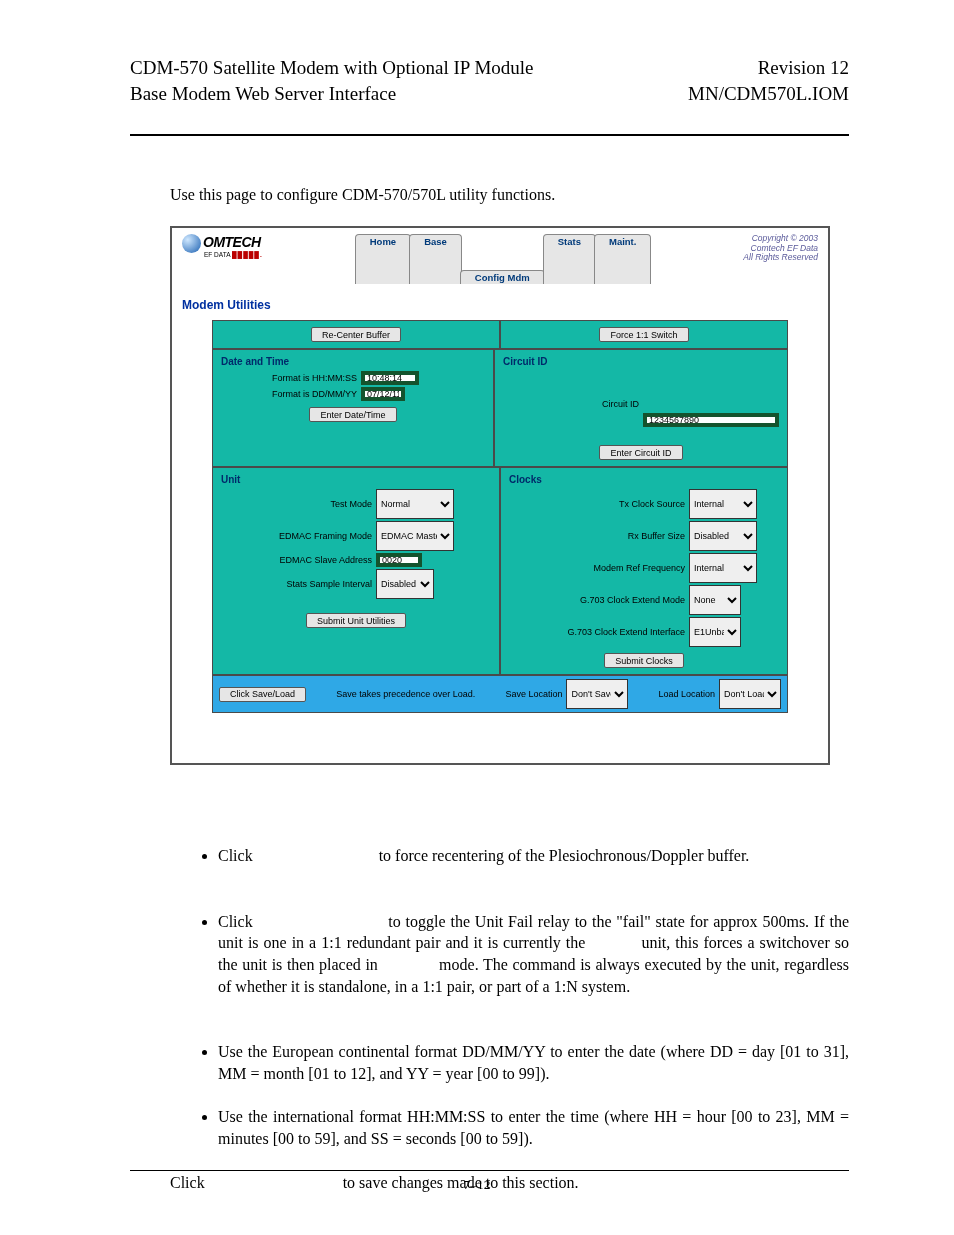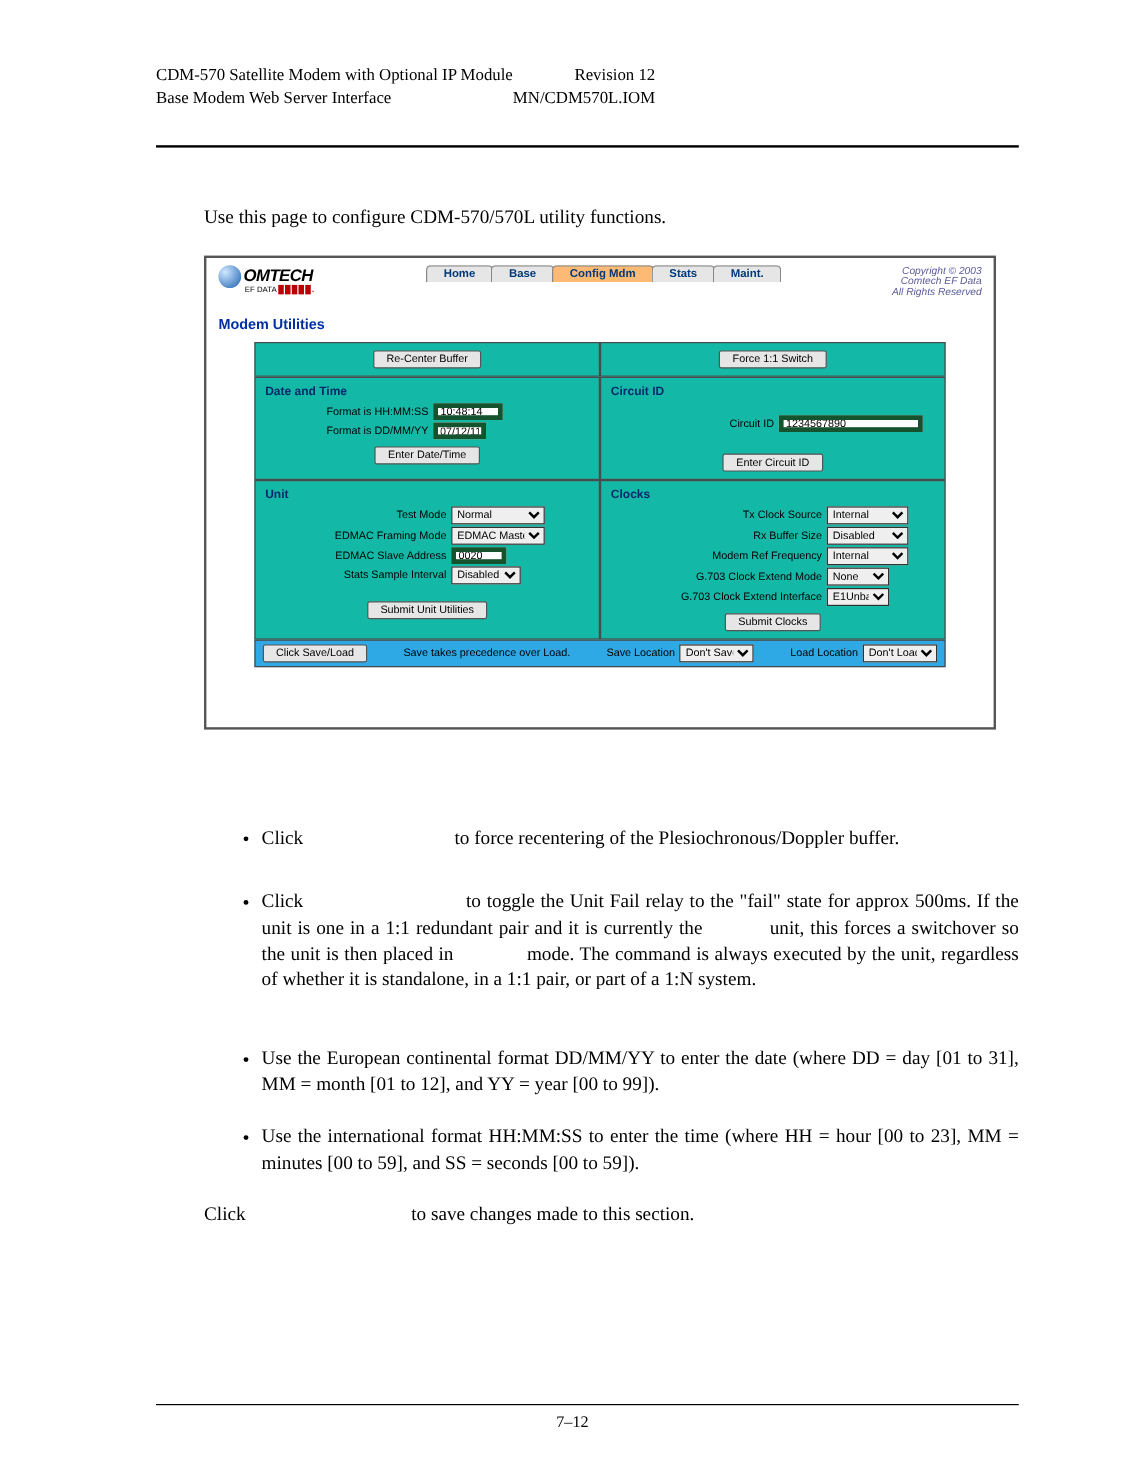--- a/index.html
+++ b/index.html
@@ -1,52 +1,52 @@
 <!DOCTYPE html>
 <html><head>
 <meta charset="utf-8">
 <style>
   * { box-sizing: border-box; margin: 0; padding: 0; }
   body { width: 954px; height: 1235px; background: #fff; font-family: "Times New Roman", serif; color: #000; position: relative; }
   .page { padding: 55px 105px 0 130px; }
-  .hdr { display: flex; font-size: 14px; line-height: 1.35; }
+  .hdr { display: flex; justify-content: space-between; font-size: 19px; line-height: 1.35; }
   .hdr-rule { border: 0; border-top: 2px solid #000; margin-top: 28px; }
   .intro { margin-top: 50px; font-size: 16px; margin-left: 40px; }
   
   .shot { margin: 22px 0 0 40px; width: 660px; border: 2px solid #555; background: #fff; font-family: Arial, sans-serif; font-size: 9.5px; color: #000; padding-bottom: 50px; }
   .shot-top { display: flex; justify-content: space-between; padding: 6px 10px 0 10px; }
   .logo-wrap { display: flex; align-items: flex-start; }
   .logo-disc { width: 19px; height: 19px; border-radius: 50%; background: radial-gradient(circle at 30% 30%, #cfe8ff, #1a5fb0); margin-right: 2px; }
   .logo-text { font-style: italic; font-weight: bold; font-size: 14px; letter-spacing: -0.5px; }
   .logo-sub { font-size: 6.5px; color: #000; margin-top: -2px; padding-left: 22px; }
   .logo-sub .red { color: #b00; font-weight: bold; letter-spacing: 1px; }
   .tabs-wrap { flex: 1; text-align: center; }
   .tabs { display: inline-flex; gap: 0; }
   .tab { background: #e6e6e6; border: 1px solid #888; border-bottom: 0; border-radius: 4px 4px 0 0; padding: 1px 14px; font-weight: bold; font-size: 9.5px; color: #003a7a; margin: 0 -1px; }
-  .tab.active { background: #fdba74; }
+  .tab.active { background: #e5e5e5; margin-top: 36px; }
   .subtabs { margin-top: 2px; font-size: 9.5px; color: #003a7a; }
   .subtabs a { text-decoration: underline; color: #003a7a; margin: 0 1px; }
   .subtabs .active { color: #b00; text-decoration: underline; }
   .copy { font-size: 8.5px; font-style: italic; color: #5a5a9a; text-align: right; line-height: 1.1; }
   .page-title { color: #0030a0; font-weight: bold; font-size: 12px; margin: 14px 0 8px 10px; }
   .panel-area { padding: 0 10px; }
   .row2 { display: flex; gap: 0; }
   .cell { border: 1px solid #4a4a4a; background: #14b8a6; padding: 6px 8px; }
   .row2 .cell { flex: 1; display: flex; justify-content: center; align-items: center; }
   .btn { background: #e6e6e6; border: 1px solid #555; padding: 1.5px 10px; font-family: Arial, sans-serif; font-size: 9px; border-radius: 2px; cursor: pointer; }
   .grid2 { display: flex; }
   .grid2 .cell { flex: 1; }
   .cell-head { color: #002a6a; font-weight: bold; font-size: 10px; margin-bottom: 4px; }
   .field { display: flex; align-items: center; margin: 2px 0; }
   .flabel { text-align: right; padding-right: 4px; font-size: 9px; }
   .date .flabel, .circuit .flabel { width: 140px; }
   .unit .flabel { width: 155px; }
   .clocks .flabel { width: 180px; }
   input.txt { font-family: Arial, sans-serif; font-size: 9px; border: 4px solid #14532d; height: 14px; padding: 0 2px; background: #fff; }
-  select.sel { font-family: Arial, sans-serif; font-size: 9px; border: 1px solid #333; height: 15px; background: #efefef; }
+  select.sel { font-family: Arial, sans-serif; font-size: 9px; border: 1px solid #333; height: 30px; background: #efefef; }
   .center-btn { text-align: center; margin-top: 6px; }
   .saverow { display: flex; border: 1px solid #4a4a4a; background: #2fa8e6; padding: 3px 6px; align-items: center; }
   .saverow .note { flex: 1; text-align: center; font-size: 9px; }
   .saverow .grp { display: flex; align-items: center; gap: 4px; font-size: 9px; }
   .body-text { margin: 80px 0 0 0; font-size: 16px; line-height: 1.35; }
   .body-text ul { list-style: disc; padding-left: 68px; margin-left: 20px;}
   .body-text li { margin-bottom: 22px; text-align: justify; padding-right: 0; }
   .body-text p.click { margin: 16px 0 0 40px; }
   .gap { display: inline-block; }
   .footer { position: absolute; left: 0; right: 0; bottom: 42px; text-align: center; font-size: 13.5px; }
@@ -120,21 +120,21 @@
             <div class="field">
                 <span class="flabel">Format is DD/MM/YY</span>
                 <input class="txt" style="width: 44px;" value="07/12/11">
               </div>
             <div class="center-btn"><button class="btn">Enter Date/Time</button></div>
           </div>
           <div class="cell circuit">
             <div class="cell-head">Circuit ID</div>
             <div class="field" style="margin-top:14px;">
                 <span class="flabel">Circuit ID</span>
-                <input class="txt" style="width: 120px;" value="1234567890">
+                <input class="txt" style="width: 136px; margin-top: 32px;" value="1234567890">
               </div>
             <div class="center-btn" style="margin-top:18px;"><button class="btn">Enter Circuit ID</button></div>
           </div>
         </div>
 
         <div class="grid2">
           <div class="cell unit">
             <div class="cell-head">Unit</div>
             <div class="field">
                 <span class="flabel">Test Mode</span>
@@ -195,21 +195,21 @@
         </div>
       </div>
     </div>
   </div>
 
   <div class="body-text">
     <ul>
       <li>
         <span>Click </span><span class="gap" style="width:118px;"></span><span> to force recentering of the Plesiochronous/Doppler buffer.</span>
       </li>
-      <li style="margin-top:32px;">
+      <li style="margin-top:44px;">
         <span>Click </span><span class="gap" style="width:126px;"></span><span> to toggle the Unit Fail relay to the "fail" state for approx 500ms. If the unit is one in a 1:1 redundant pair and it is currently the </span><span class="gap" style="width:46px;"></span><span> unit, this forces a switchover so the unit is then placed in </span><span class="gap" style="width:52px;"></span><span> mode. The command is always executed by the unit, regardless of whether it is standalone, in a 1:1 pair, or part of a 1:N system.</span>
       </li>
       <li style="margin-top:44px;">Use the European continental format DD/MM/YY to enter the date (where DD = day [01 to 31], MM = month [01 to 12], and YY = year [00 to 99]).</li>
       <li>Use the international format HH:MM:SS to enter the time (where HH = hour [00 to 23], MM = minutes [00 to 59], and SS = seconds [00 to 59]).</li>
     </ul>
     <p class="click">
       <span>Click </span><span class="gap" style="width:130px;"></span><span> to save changes made to this section.</span>
     </p>
   </div>
 </div>

